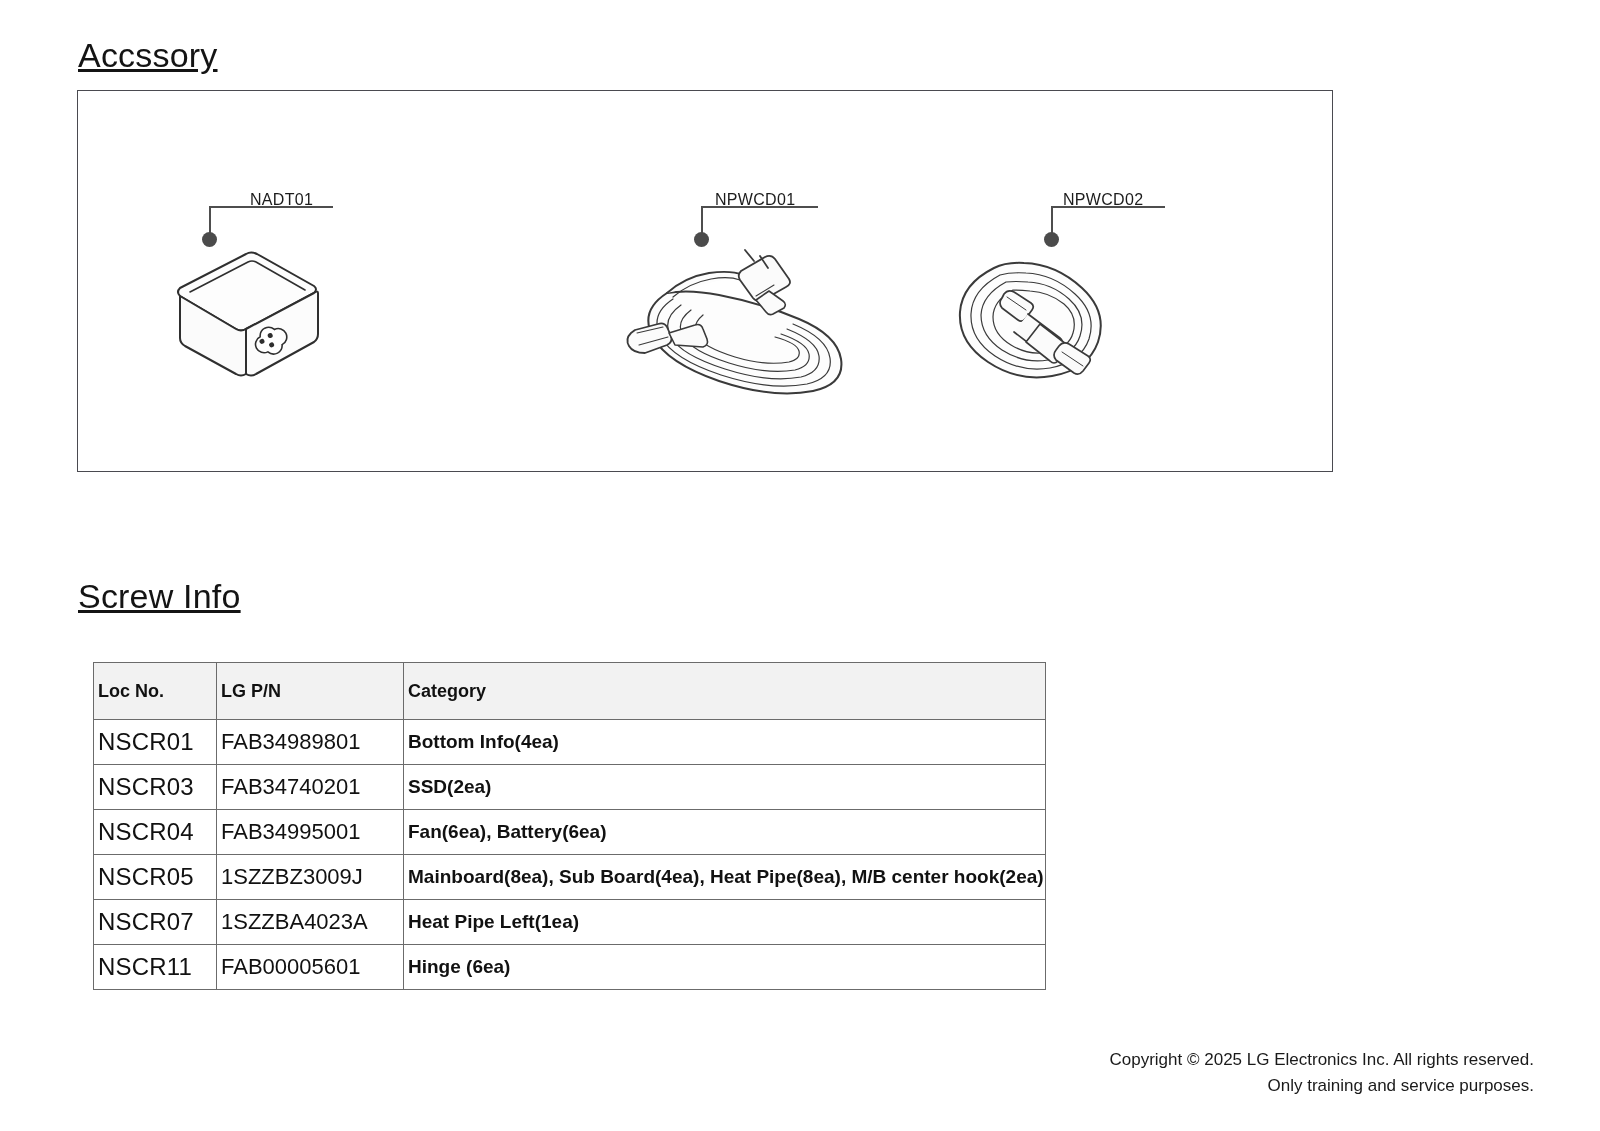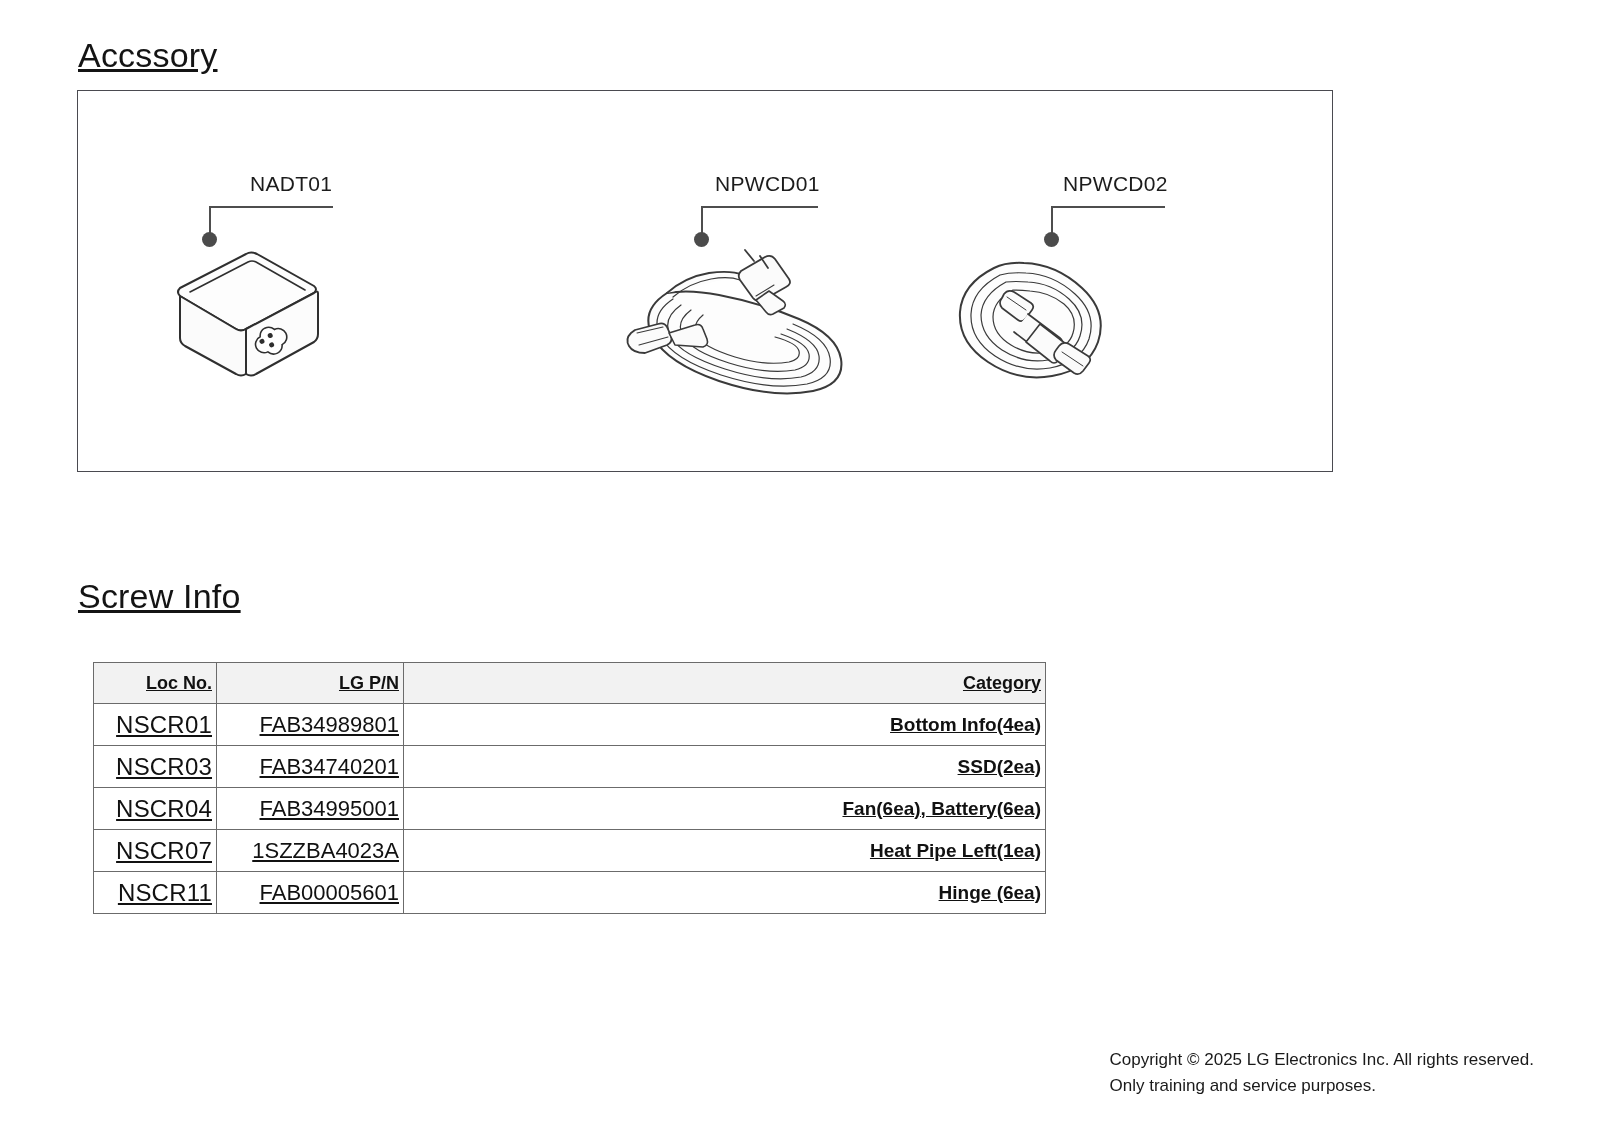--- a/index.html
+++ b/index.html
@@ -46,25 +46,26 @@
     top: 0;
     height: 100%;
   }
 
   
   .callout {
     position: absolute;
   }
   .callout-label {
     position: absolute;
-    font-size: 21px;
+    font-size: 16px;
     font-weight: 400;
     color: #1c1c1c;
     white-space: nowrap;
     letter-spacing: 0.3px;
+    margin-top: 19px;
   }
   .callout-hline {
     position: absolute;
     height: 1.6px;
     background: #4e4e4e;
   }
   .callout-vline {
     position: absolute;
     width: 1.6px;
     background: #4e4e4e;
@@ -84,25 +85,24 @@
     position: absolute;
     left: 93px;
     top: 662px;
     width: 952px;
     border-collapse: collapse;
     table-layout: fixed;
   }
   #screw-table th,
   #screw-table td {
     border: 1.3px solid #6b6b6b;
-    text-align: right;
+    text-align: left;
     vertical-align: middle;
     color: #111111;
-    padding: 0 4px;
-    text-decoration: underline;
+    padding: 8px 4px;
   }
   #screw-table thead th {
     background: #f2f2f2;
     height: 40px;
     font-size: 18px;
     font-weight: bold;
   }
   #screw-table tbody tr { height: 42px; }
   .col-loc  { width: 123px; }
   .col-pn   { width: 187px; }
@@ -121,21 +121,21 @@
     font-size: 19px;
     font-weight: bold;
     white-space: nowrap;
   }
 
   
   #footer {
     position: absolute;
     right: 66px;
     bottom: 32px;
-    text-align: left;
+    text-align: right;
     font-size: 17px;
     line-height: 26px;
     color: #1a1a1a;
   }
   #footer div { white-space: nowrap; }
 </style>
 </head>
 <body>
 
 <div class="section-title" id="accessory-title">Accssory</div>
@@ -271,20 +271,25 @@
       <td class="cell-loc">NSCR03</td>
       <td class="cell-pn">FAB34740201</td>
       <td class="cell-cat">SSD(2ea)</td>
     </tr>
     <tr>
       <td class="cell-loc">NSCR04</td>
       <td class="cell-pn">FAB34995001</td>
       <td class="cell-cat">Fan(6ea), Battery(6ea)</td>
     </tr>
     <tr>
+      <td class="cell-loc">NSCR05</td>
+      <td class="cell-pn">1SZZBZ3009J</td>
+      <td class="cell-cat">Mainboard(8ea), Sub Board(4ea), Heat Pipe(8ea), M/B center hook(2ea)</td>
+    </tr>
+    <tr>
       <td class="cell-loc">NSCR07</td>
       <td class="cell-pn">1SZZBA4023A</td>
       <td class="cell-cat">Heat Pipe Left(1ea)</td>
     </tr>
     <tr>
       <td class="cell-loc">NSCR11</td>
       <td class="cell-pn">FAB00005601</td>
       <td class="cell-cat">Hinge (6ea)</td>
     </tr>
   </tbody>

